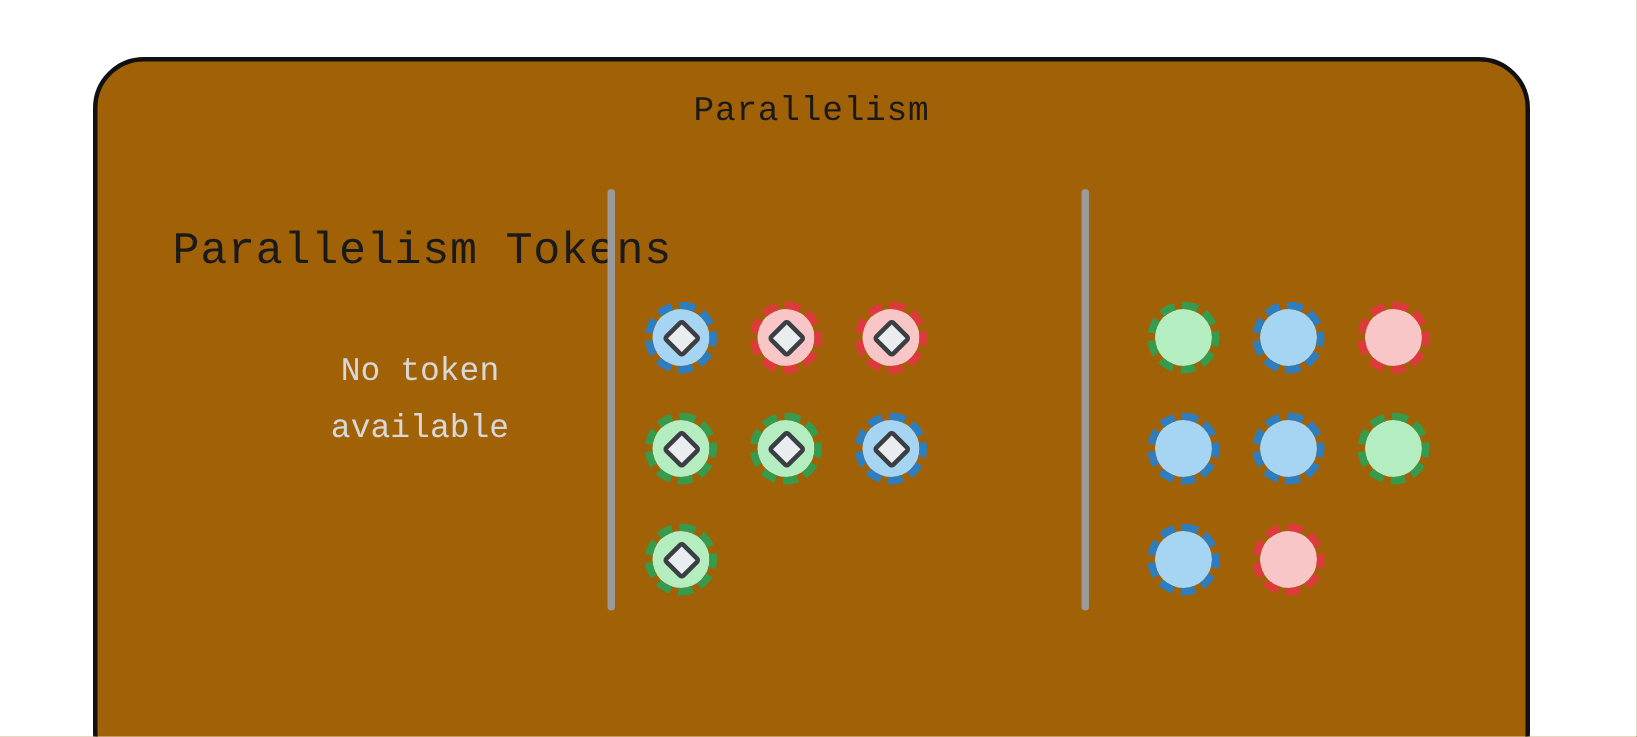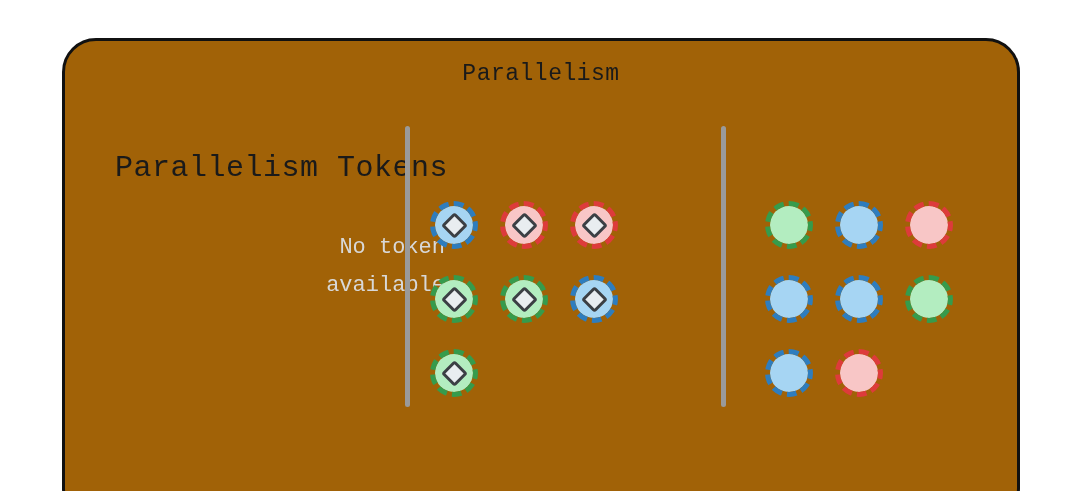--- a/index.html
+++ b/index.html
@@ -64,21 +64,21 @@
   #col-tokens {
     left: 50px;
     top: 110px;
     width: 330px;
     height: 280px;
   }
   #tokens-empty {
     position: absolute;
     top: 78px;
     width: 100%;
-    text-align: right;
+    text-align: center;
     font-size: 22px;
     color: #d8d8d8;
     line-height: 38px;
     white-space: pre-line;
   }
 
   
   .divider {
     position: absolute;
     width: 5px;

